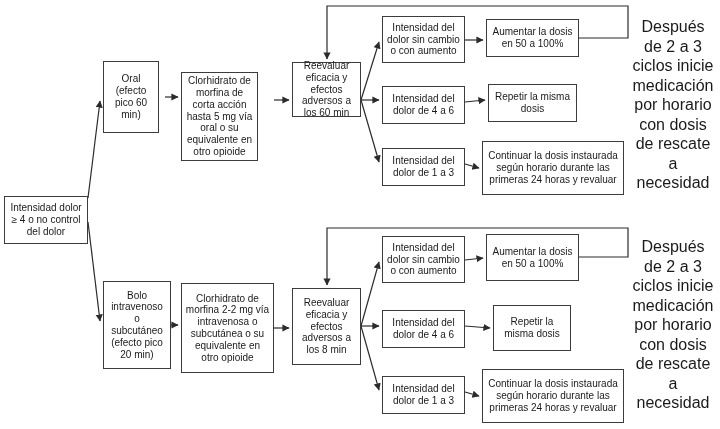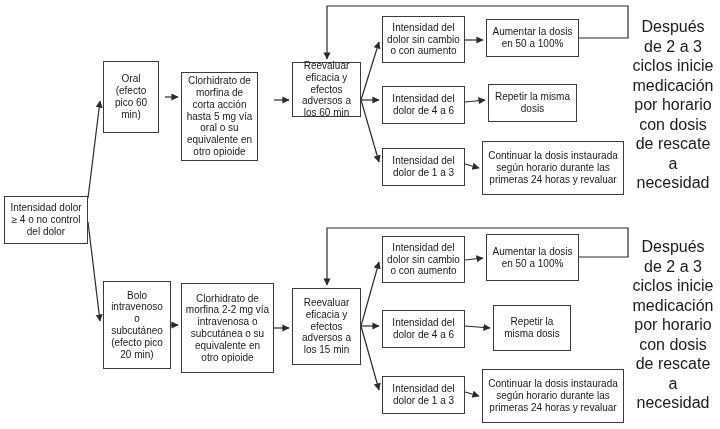--- a/index.html
+++ b/index.html
@@ -83,21 +83,21 @@
   <div class="node" style="left:382px;top:16px;width:83px;height:47px;">Intensidad del dolor sin cambio o con aumento</div>
   <div class="node" style="left:486px;top:19px;width:93px;height:38px;">Aumentar la dosis en 50 a 100%</div>
   <div class="node" style="left:382px;top:86px;width:83px;height:33px;">Intensidad del dolor de 4 a 6</div>
   <div class="node" style="left:488px;top:84px;width:89px;height:33px;">Repetir la misma dosis</div>
   <div class="node" style="left:382px;top:148px;width:83px;height:33px;">Intensidad del dolor de 1 a 3</div>
   <div class="node" style="left:482px;top:141px;width:142px;height:54px;">Continuar la dosis instaurada según horario durante las primeras 24 horas y revaluar</div>
   <div class="note" style="left:629px;top:16px;width:88px;height:80px;">Después de 2 a 3 ciclos inicie medicación por horario con dosis de rescate a necesidad</div>
 
   <div class="node" style="left:103px;top:281px;width:68px;height:88px;">Bolo intravenoso o subcutáneo (efecto pico 20 min)</div>
   <div class="node" style="left:181px;top:283px;width:93px;height:90px;">Clorhidrato de morfina 2-2 mg vía intravenosa o subcutánea o su equivalente en otro opioide</div>
-  <div class="node" style="left:292px;top:288px;width:69px;height:77px;">Reevaluar eficacia y efectos adversos a los 15 min</div>
+  <div class="node" style="left:292px;top:288px;width:69px;height:77px;">Reevaluar eficacia y efectos adversos a los 8 min</div>
   <div class="node" style="left:382px;top:236px;width:83px;height:47px;">Intensidad del dolor sin cambio o con aumento</div>
   <div class="node" style="left:486px;top:234px;width:93px;height:47px;">Aumentar la dosis en 50 a 100%</div>
   <div class="node" style="left:382px;top:310px;width:83px;height:33px;">Intensidad del dolor de 4 a 6</div>
   <div class="node" style="left:493px;top:305px;width:78px;height:46px;">Repetir la misma dosis</div>
   <div class="node" style="left:382px;top:376px;width:83px;height:33px;">Intensidad del dolor de 1 a 3</div>
   <div class="node" style="left:482px;top:369px;width:142px;height:54px;">Continuar la dosis instaurada según horario durante las primeras 24 horas y revaluar</div>
   <div class="note" style="left:629px;top:236px;width:88px;height:80px;">Después de 2 a 3 ciclos inicie medicación por horario con dosis de rescate a necesidad</div>
 
 </div>
 

